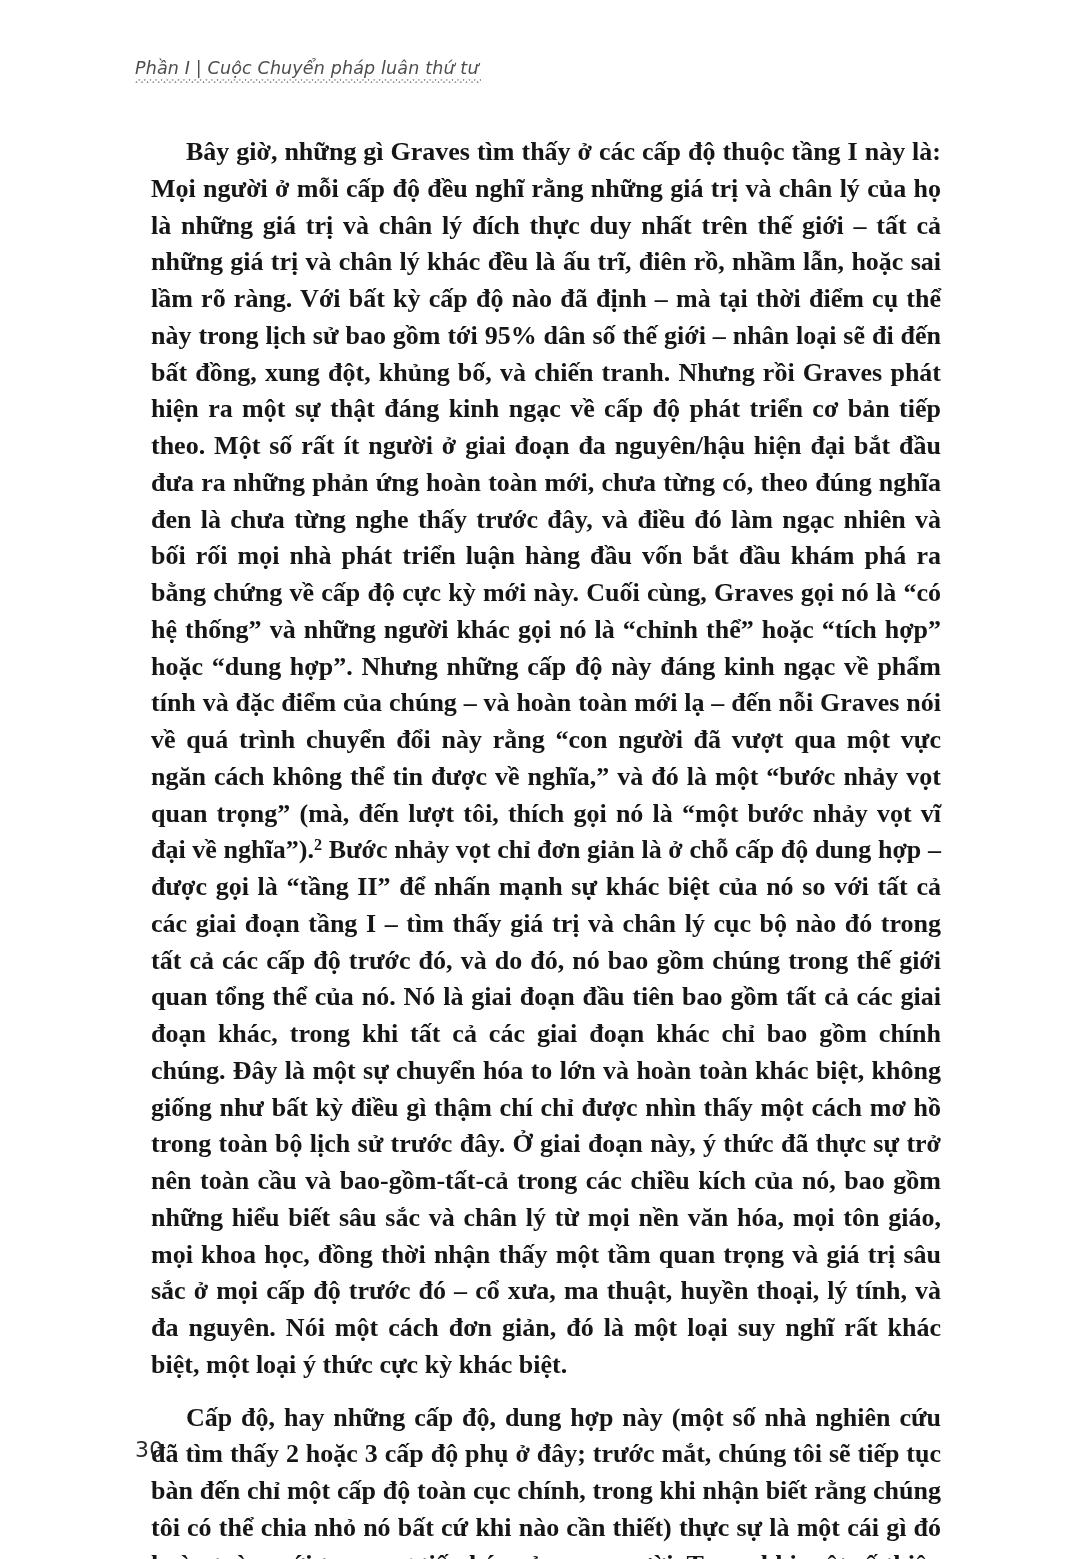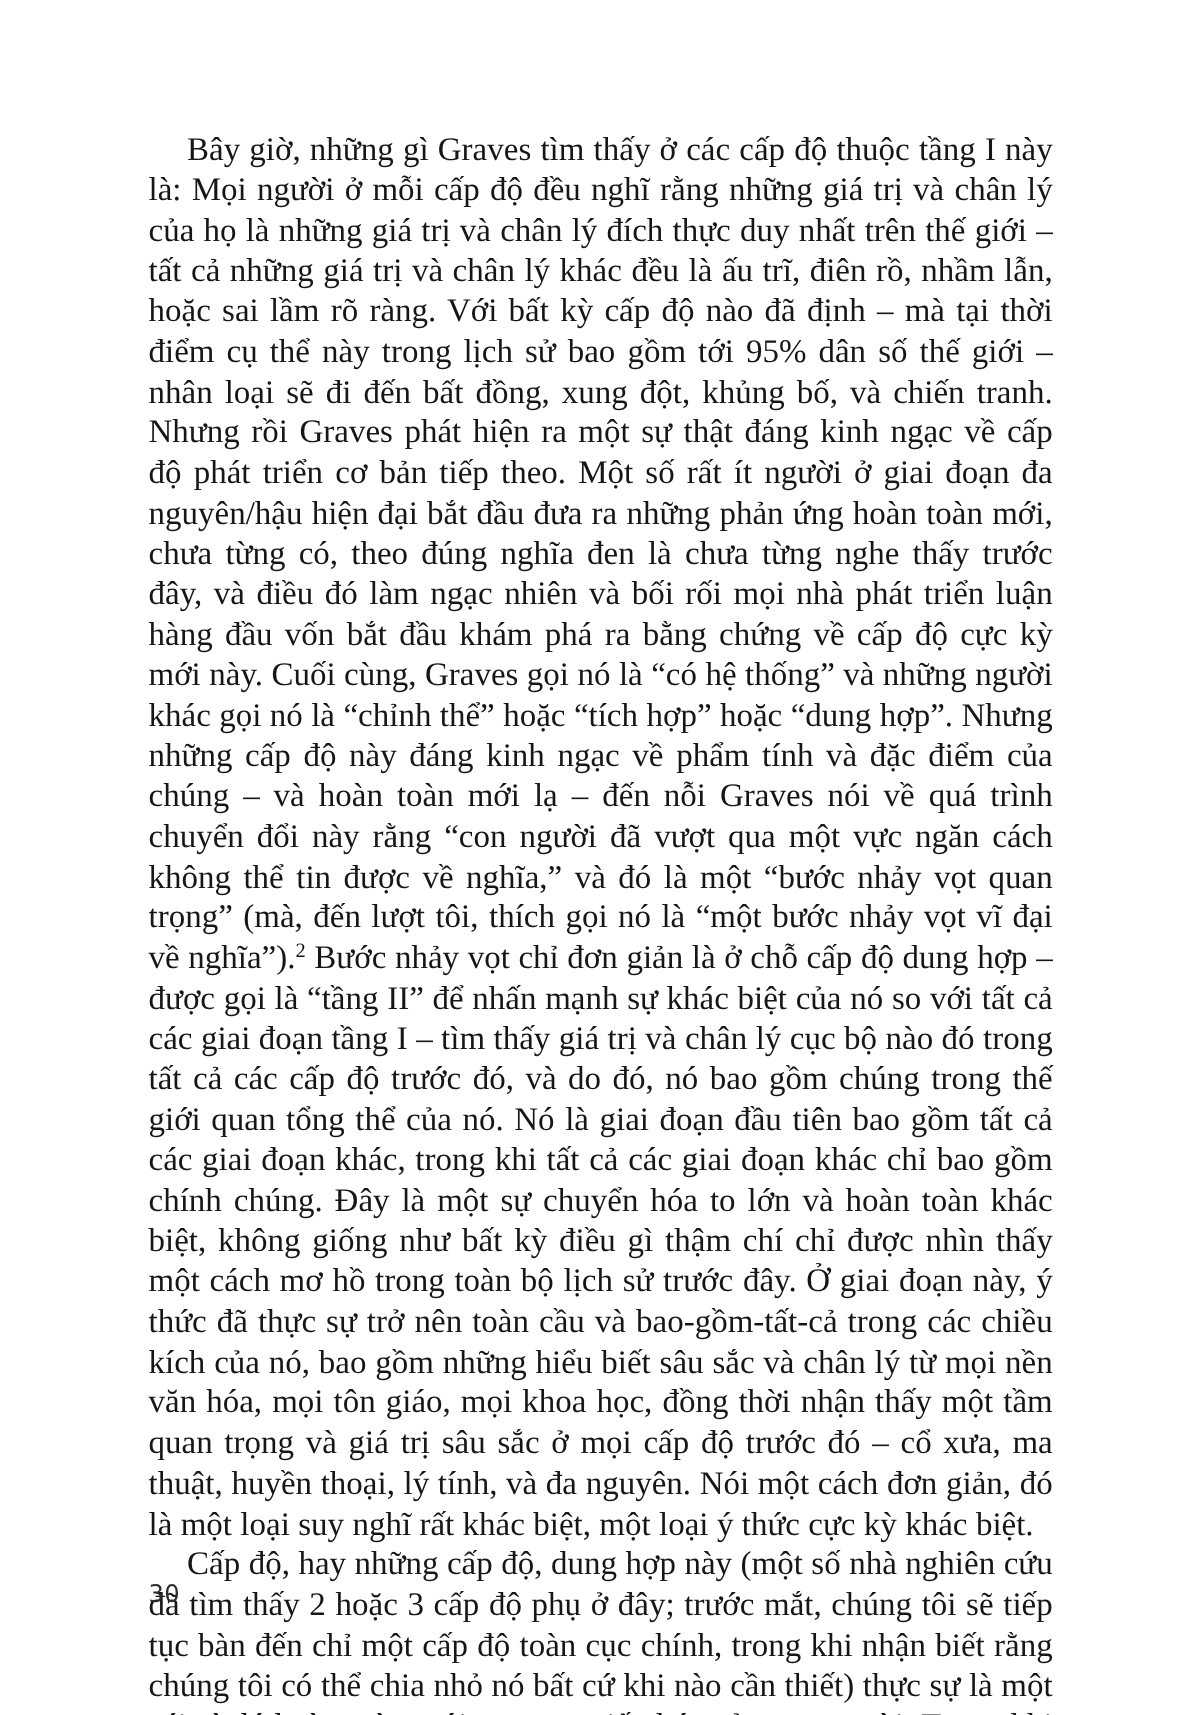--- a/index.html
+++ b/index.html
@@ -56,29 +56,30 @@
   }
 
   
   .textblock {
     position: absolute;
     left: 135px;
     top: 118px;
     width: 822px;
   }
   .textblock p {
-    margin: 0;
-    font-size: 30px;
+    margin: 16px;
+    font-size: 26px;
     line-height: 36.75px;
     text-align: justify;
     text-justify: inter-word;
     text-indent: 35px;
     -webkit-hyphens: none;
     hyphens: none;
     word-spacing: 0.1px;
+    font-weight: bold;
   }
   .textblock p + p {
     margin-top: 0px;
   }
   .textblock p sup {
     font-size: 0.62em;
     line-height: 0;
     vertical-align: 0.52em;
   }
 
@@ -92,20 +93,23 @@
     line-height: 28px;
     color: #2b2b2d;
     letter-spacing: 0.3px;
   }
 </style>
 </head>
 <body>
 
 <div class="page">
 
+  <div class="running-head">
+    <span class="rh-text">Phần I | Cuộc Chuyển pháp luân thứ tư</span>
+  </div>
 
   <div class="textblock">
     <p>Bây giờ, những gì Graves tìm thấy ở các cấp độ thuộc tầng I này là: Mọi người ở mỗi cấp độ đều nghĩ rằng những giá trị và chân lý của họ là những giá trị và chân lý đích thực duy nhất trên thế giới – tất cả những giá trị và chân lý khác đều là ấu trĩ, điên rồ, nhầm lẫn, hoặc sai lầm rõ ràng. Với bất kỳ cấp độ nào đã định – mà tại thời điểm cụ thể này trong lịch sử bao gồm tới 95% dân số thế giới – nhân loại sẽ đi đến bất đồng, xung đột, khủng bố, và chiến tranh. Nhưng rồi Graves phát hiện ra một sự thật đáng kinh ngạc về cấp độ phát triển cơ bản tiếp theo. Một số rất ít người ở giai đoạn đa nguyên/hậu hiện đại bắt đầu đưa ra những phản ứng hoàn toàn mới, chưa từng có, theo đúng nghĩa đen là chưa từng nghe thấy trước đây, và điều đó làm ngạc nhiên và bối rối mọi nhà phát triển luận hàng đầu vốn bắt đầu khám phá ra bằng chứng về cấp độ cực kỳ mới này. Cuối cùng, Graves gọi nó là “có hệ thống” và những người khác gọi nó là “chỉnh thể” hoặc “tích hợp” hoặc “dung hợp”. Nhưng những cấp độ này đáng kinh ngạc về phẩm tính và đặc điểm của chúng – và hoàn toàn mới lạ – đến nỗi Graves nói về quá trình chuyển đổi này rằng “con người đã vượt qua một vực ngăn cách không thể tin được về nghĩa,” và đó là một “bước nhảy vọt quan trọng” (mà, đến lượt tôi, thích gọi nó là “một bước nhảy vọt vĩ đại về nghĩa”).<sup>2</sup> Bước nhảy vọt chỉ đơn giản là ở chỗ cấp độ dung hợp – được gọi là “tầng II” để nhấn mạnh sự khác biệt của nó so với tất cả các giai đoạn tầng I – tìm thấy giá trị và chân lý cục bộ nào đó trong tất cả các cấp độ trước đó, và do đó, nó bao gồm chúng trong thế giới quan tổng thể của nó. Nó là giai đoạn đầu tiên bao gồm tất cả các giai đoạn khác, trong khi tất cả các giai đoạn khác chỉ bao gồm chính chúng. Đây là một sự chuyển hóa to lớn và hoàn toàn khác biệt, không giống như bất kỳ điều gì thậm chí chỉ được nhìn thấy một cách mơ hồ trong toàn bộ lịch sử trước đây. Ở giai đoạn này, ý thức đã thực sự trở nên toàn cầu và bao-gồm-tất-cả trong các chiều kích của nó, bao gồm những hiểu biết sâu sắc và chân lý từ mọi nền văn hóa, mọi tôn giáo, mọi khoa học, đồng thời nhận thấy một tầm quan trọng và giá trị sâu sắc ở mọi cấp độ trước đó – cổ xưa, ma thuật, huyền thoại, lý tính, và đa nguyên. Nói một cách đơn giản, đó là một loại suy nghĩ rất khác biệt, một loại ý thức cực kỳ khác biệt.</p>
     <p>Cấp độ, hay những cấp độ, dung hợp này (một số nhà nghiên cứu đã tìm thấy 2 hoặc 3 cấp độ phụ ở đây; trước mắt, chúng tôi sẽ tiếp tục bàn đến chỉ một cấp độ toàn cục chính, trong khi nhận biết rằng chúng tôi có thể chia nhỏ nó bất cứ khi nào cần thiết) thực sự là một cái gì đó hoàn toàn mới trong sự tiến hóa của con người. Trong khi một số thiên tài tiên phong lỗi lạc đã thể hiện tư duy dung hợp – Plotinos, Shankara, một số nhà tư tưởng Duy thức tông, một số nhà Duy tâm Đức, bên cạnh nhiều vị khác – thì trước đây trong lịch sử chưa bao giờ có hơn 1/10 của 1% dân số đạt đến những cấp độ này. Nhưng trong vài thập niên qua, nhiều nhà lãnh đạo tư tưởng khác nhau trong hầu như mọi lãnh vực nỗ lực của con người đã phát triển những phẩm tính dung hợp thuộc tầng II này, cái mà Maslow gọi là những “Giá trị Hiện hữu” – những giá trị dựa trên sự phong phú, bao dung, và bao hàm (như trái ngược với sự thiếu hụt, khan hiếm, và khiếm khuyết, như ở mọi giai đoạn tầng I). Có tới 5% dân số thế giới hiện đã đạt đến những cấp độ dung hợp này, và một số nhà phát triển luận nhận thấy con số này sẽ tăng lên 10% trong thập niên tới.</p>
   </div>
 
   <div class="folio">30</div>
 
 </div>
 

